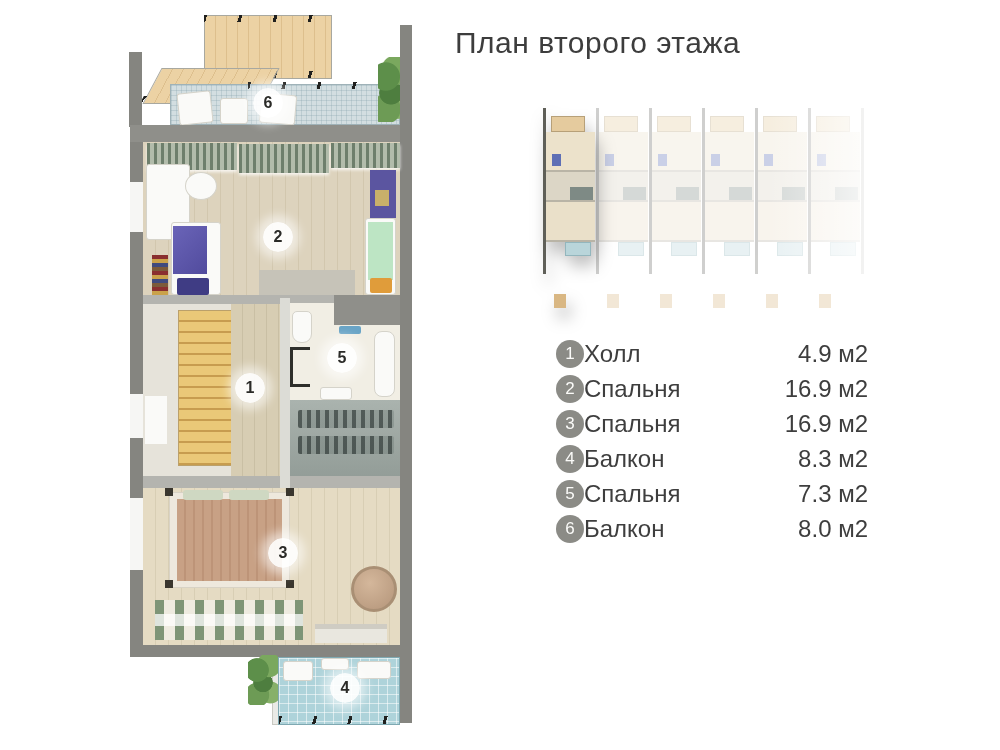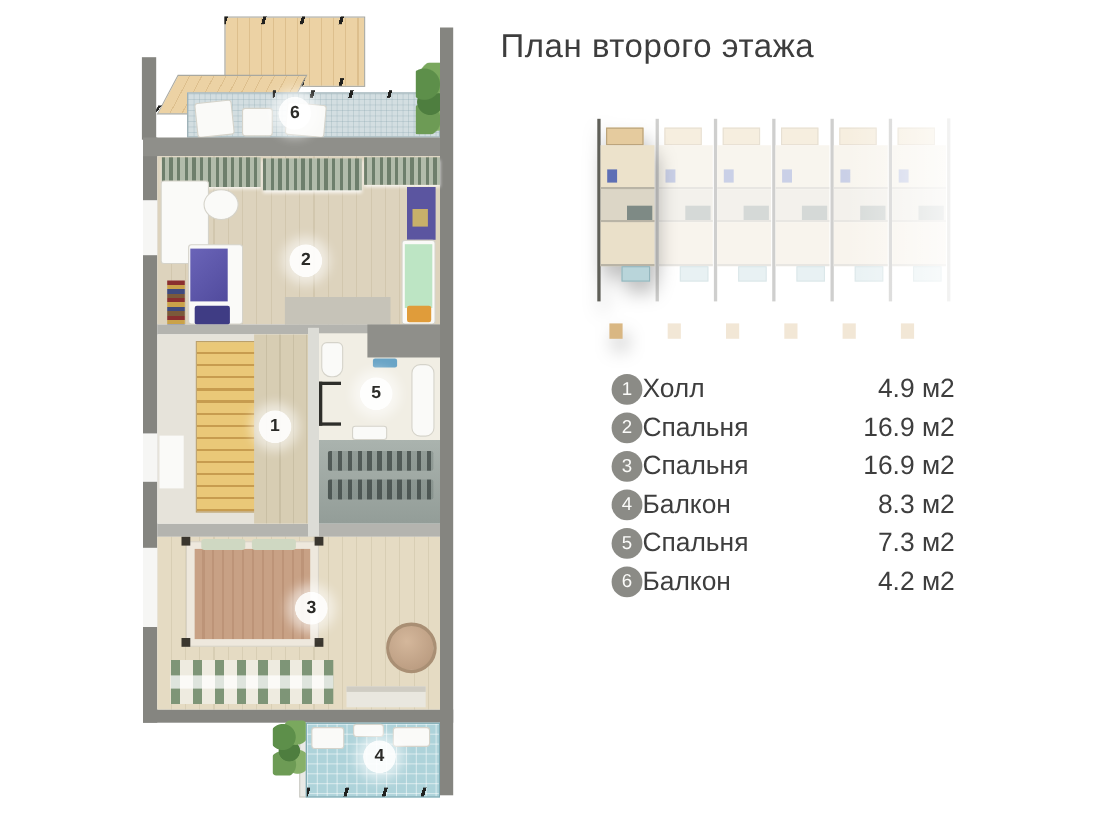--- a/index.html
+++ b/index.html
@@ -297,17 +297,17 @@
       <span class="larea">8.3 м2</span>
     </div>
     <div class="legend-row">
       <span class="lcircle">5</span>
       <span class="lname">Спальня</span>
       <span class="larea">7.3 м2</span>
     </div>
     <div class="legend-row">
       <span class="lcircle">6</span>
       <span class="lname">Балкон</span>
-      <span class="larea">4.2 м2</span>
+      <span class="larea">8.0 м2</span>
     </div>
   </div>
 
 </div>
 
 </body></html>

